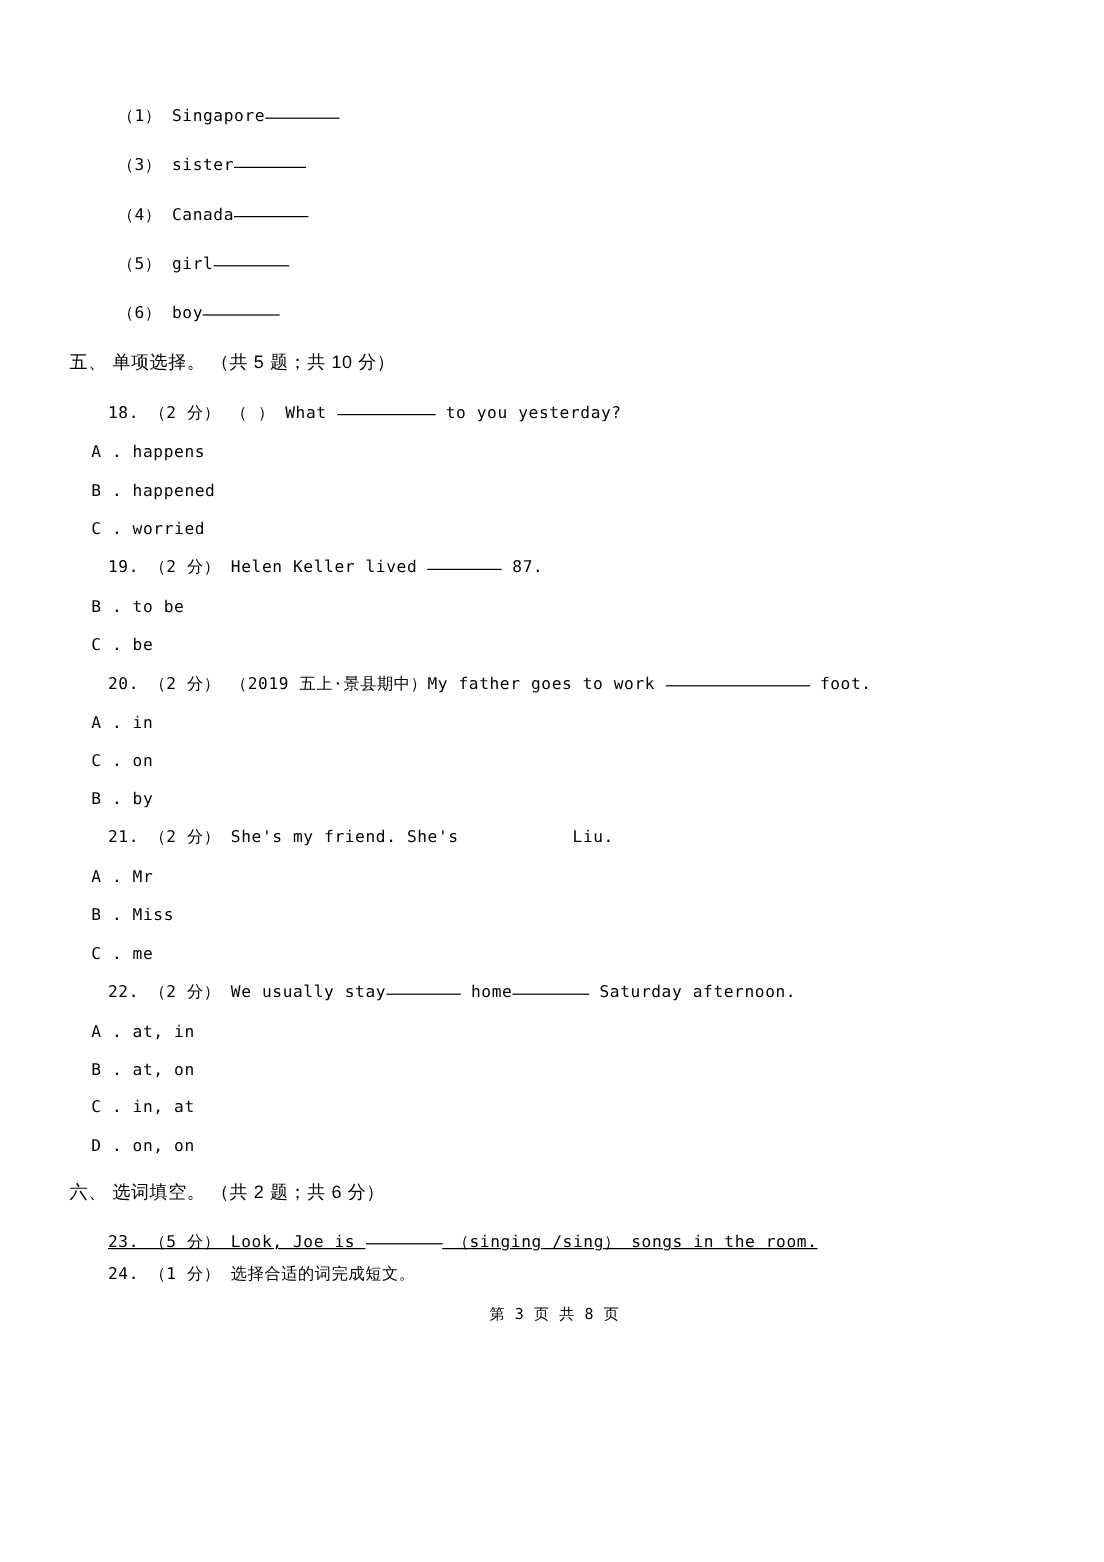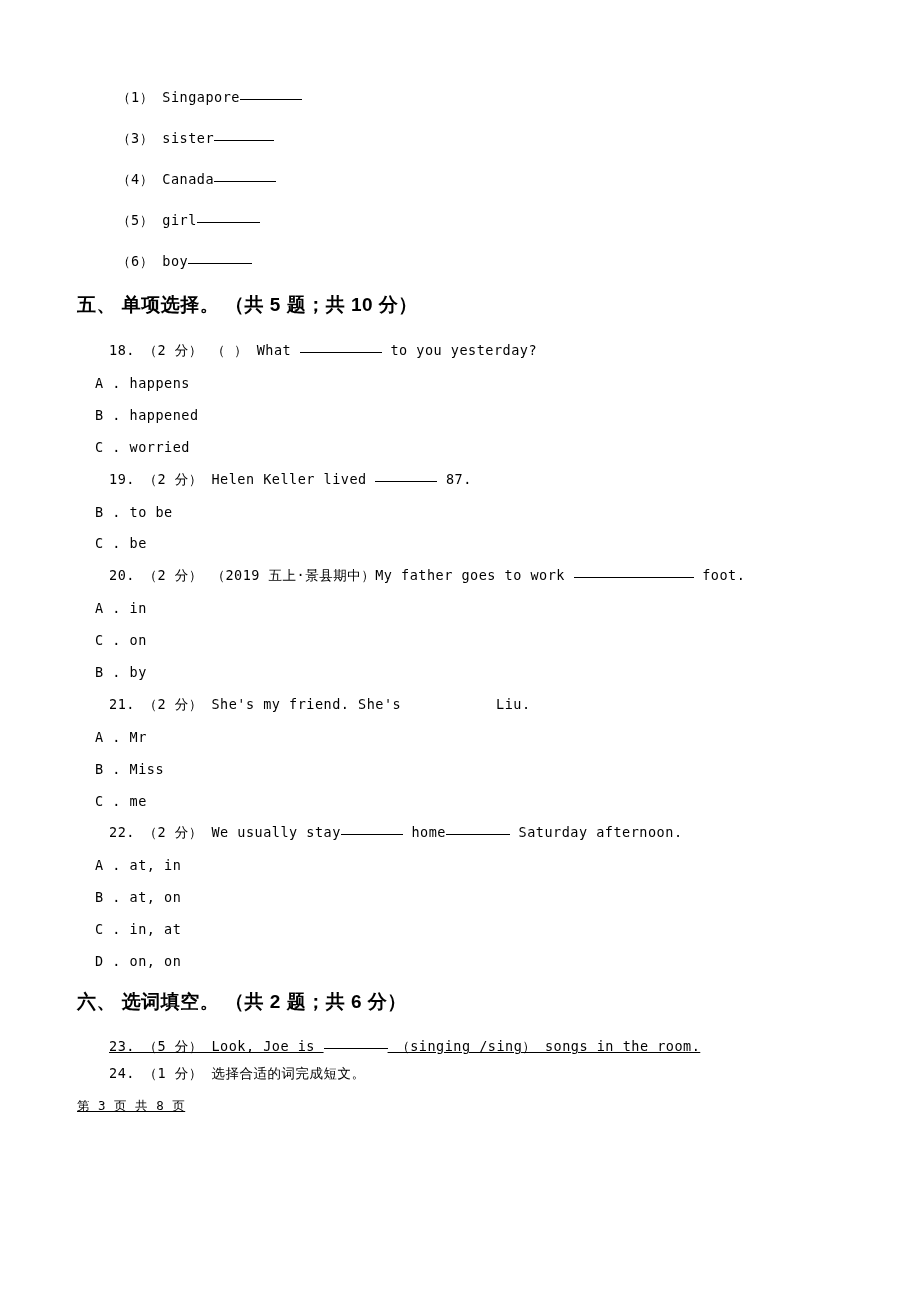--- a/index.html
+++ b/index.html
@@ -5,62 +5,62 @@
   body {
     margin: 0;
     padding: 0;
     font-family: "SimSun", "宋体", serif;
     font-size: 13.5px;
     color: #000;
     background: #fff;
     width: 920px;
   }
   .page {
-    padding: 78px 54px 30px 77px;
+    padding: 78px 54px 30px 58px;
     line-height: 1.4;
   }
   .sub-item {
     margin-left: 40px;
     margin-bottom: 22px;
     letter-spacing: 0.5px;
   }
   .sub-item:first-child {
     margin-top: 10px;
   }
   .blank-line {
     display: inline-block;
     border-bottom: 1px solid #000;
     vertical-align: baseline;
     position: relative;
     top: -2px;
   }
   .section-header {
-    font-weight: bold;
-    font-size: 19px;
+    font-weight: normal;
+    font-size: 15px;
     margin: 18px 0 22px 0;
     font-family: "SimHei", "黑体", sans-serif;
     letter-spacing: 0.5px;
   }
   .question {
     margin-left: 32px;
     margin-bottom: 14px;
     line-height: 1.4;
     letter-spacing: 0.5px;
   }
   .option {
     margin-left: 18px;
     margin-bottom: 13px;
     line-height: 1.4;
     letter-spacing: 0.5px;
   }
   .footer {
+    text-align: center;
     font-size: 12.5px;
     margin-top: 10px;
     letter-spacing: 0.5px;
-    text-decoration: underline;
   }
   .mono {
     font-family: "SimSun", monospace;
   }
 </style>
 </head>
 <body>
 
 <div class="page">
 

